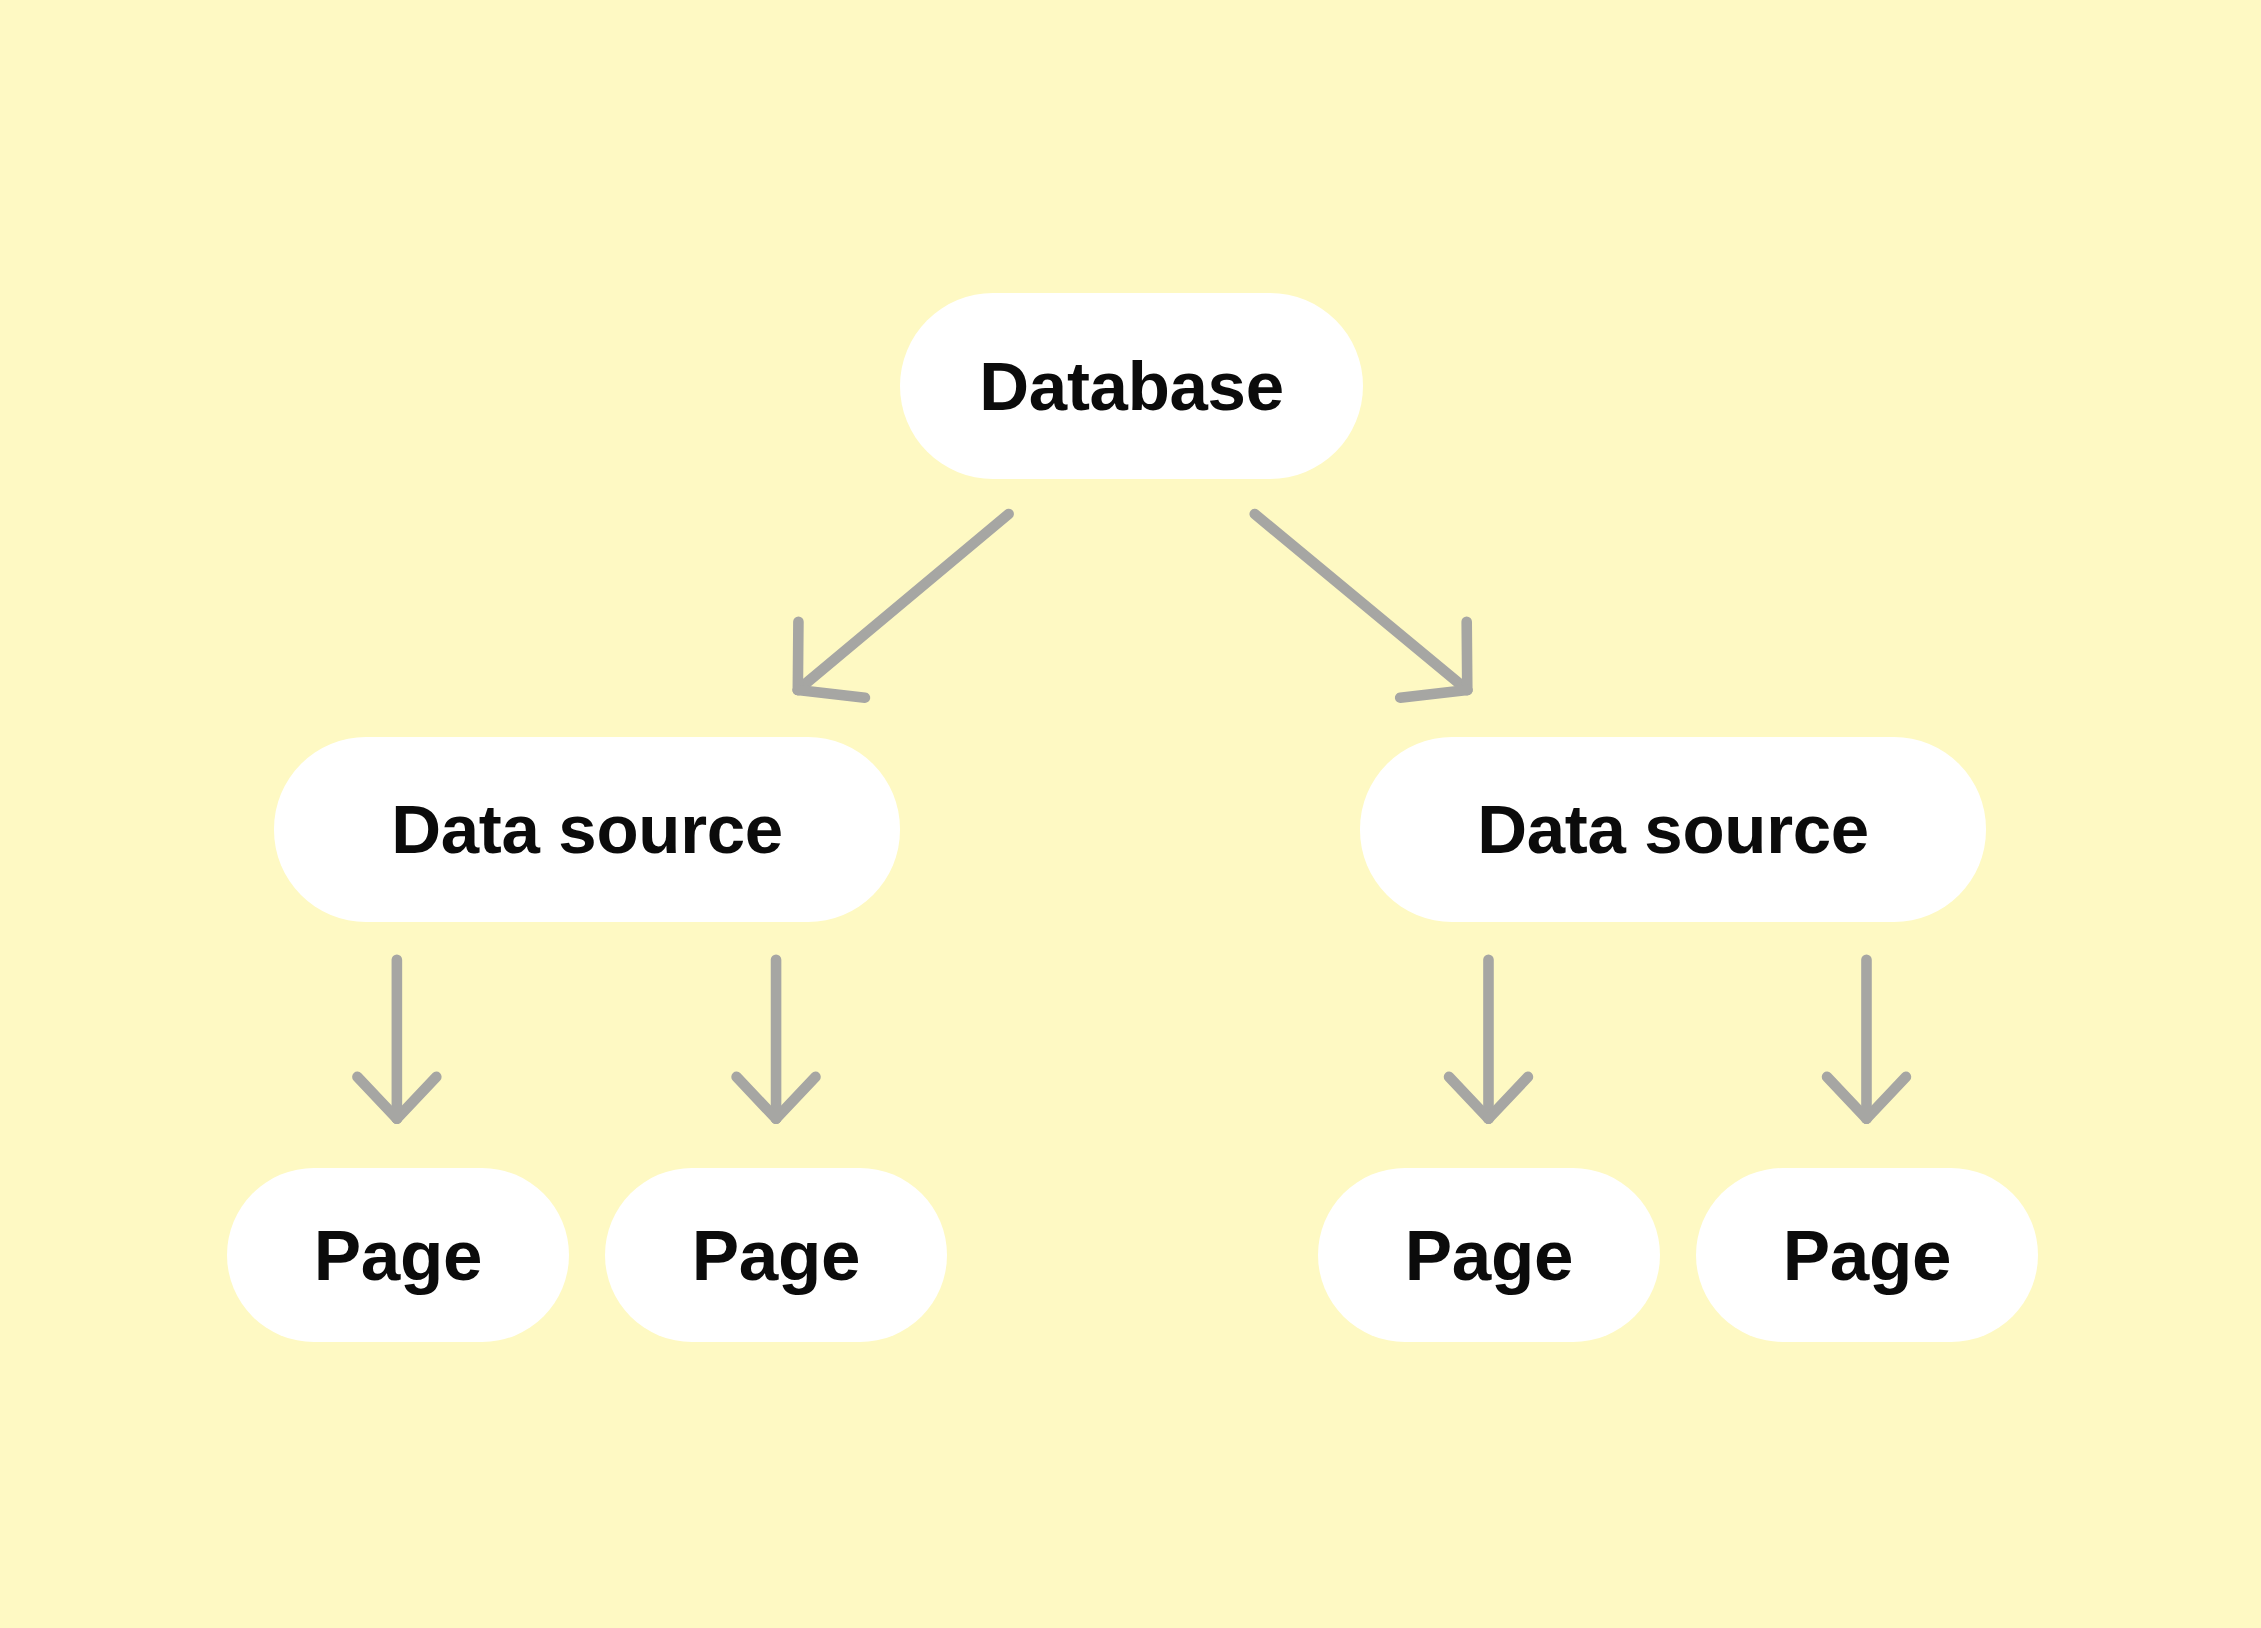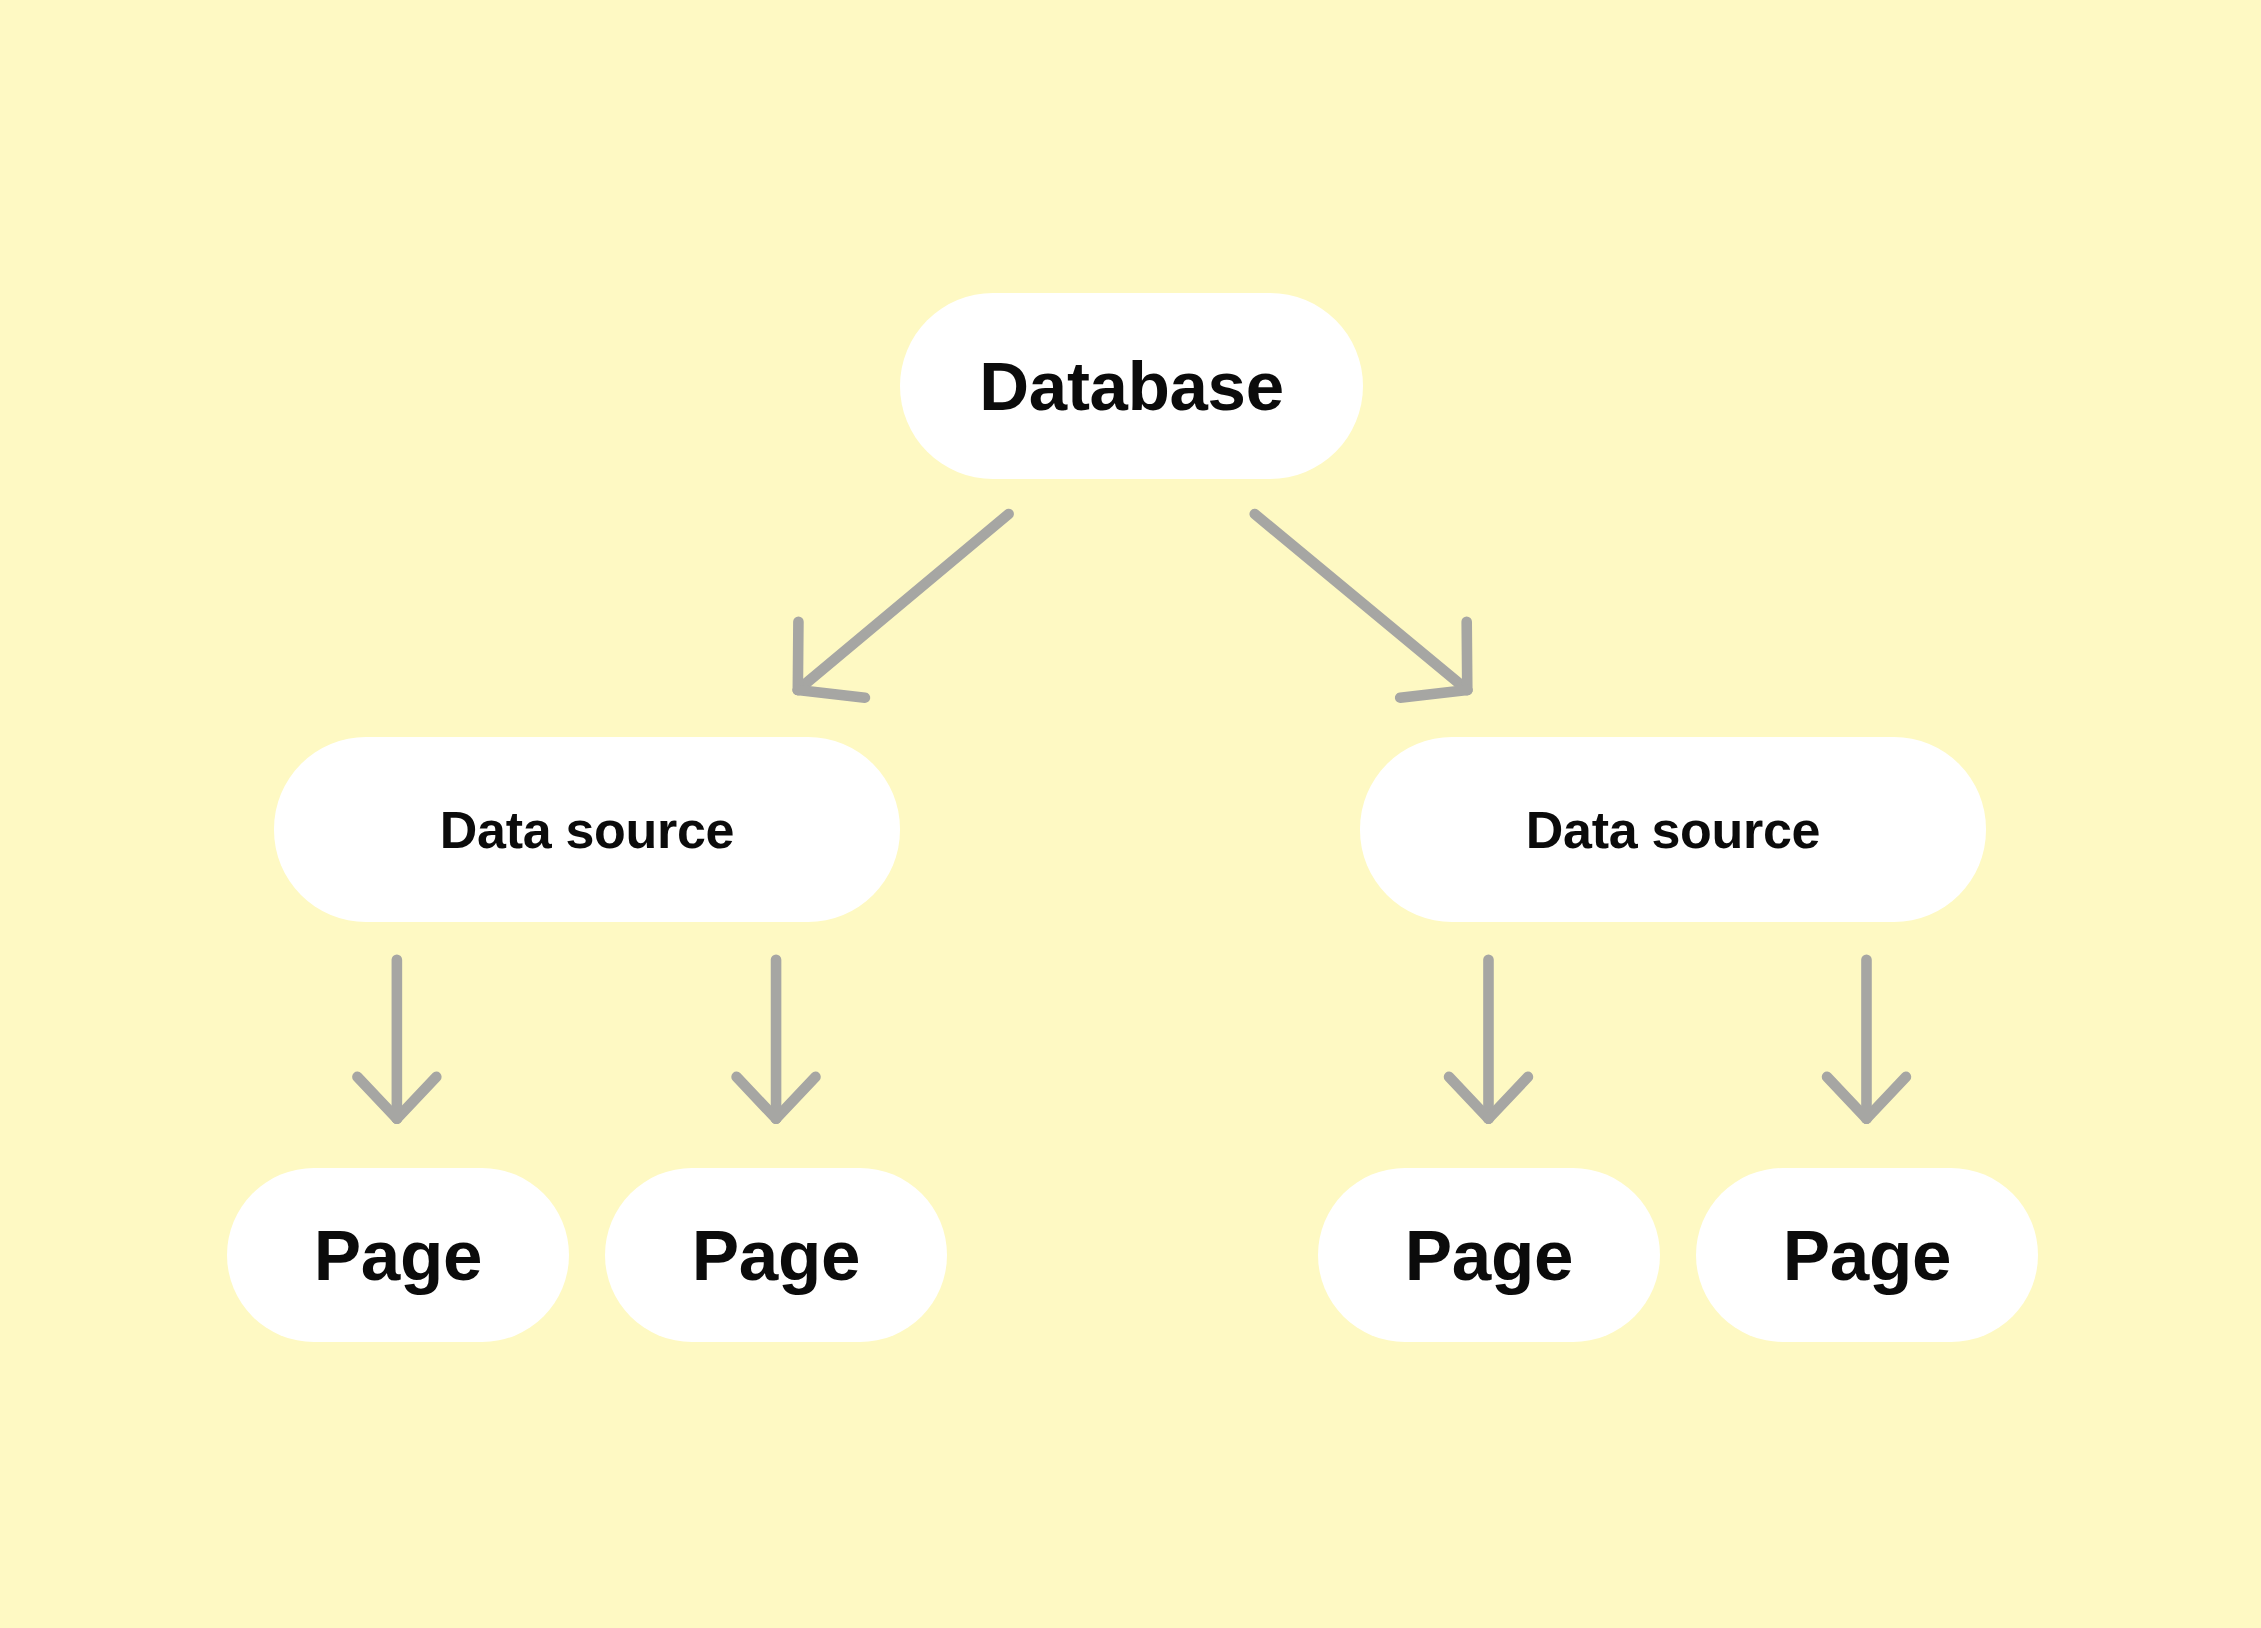--- a/index.html
+++ b/index.html
@@ -53,21 +53,21 @@
     border-radius: 93px;
   }
   #node-database .node-label { font-size: 69px; }
 
   
   .node-datasource {
     top: 737px;
     height: 185px;
     border-radius: 92px;
   }
-  .node-datasource .node-label { font-size: 52px; }
+  .node-datasource .node-label { font-size: 69px; }
   #node-datasource-1 { left: 274px; width: 626px; }
   #node-datasource-2 { left: 1360px; width: 626px; }
 
   
   .node-page {
     top: 1168px;
     height: 174px;
     border-radius: 87px;
   }
   .node-page .node-label { font-size: 71px; }

